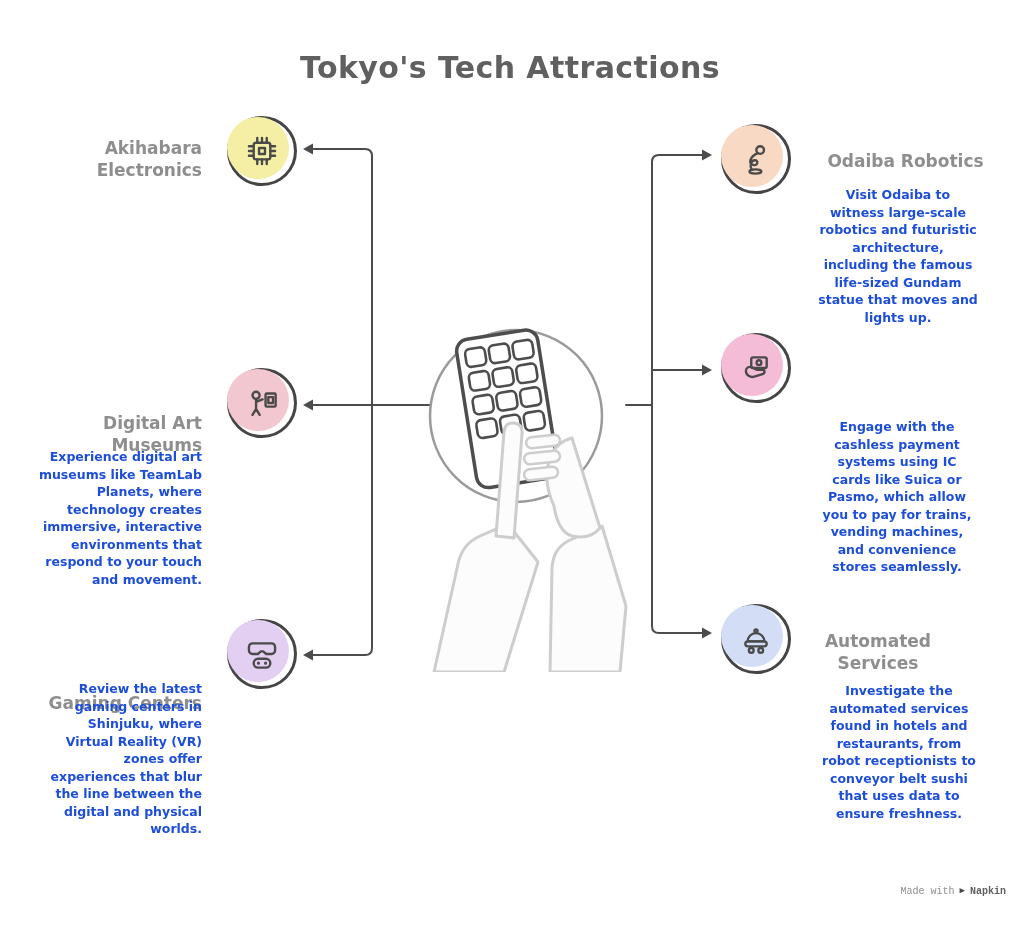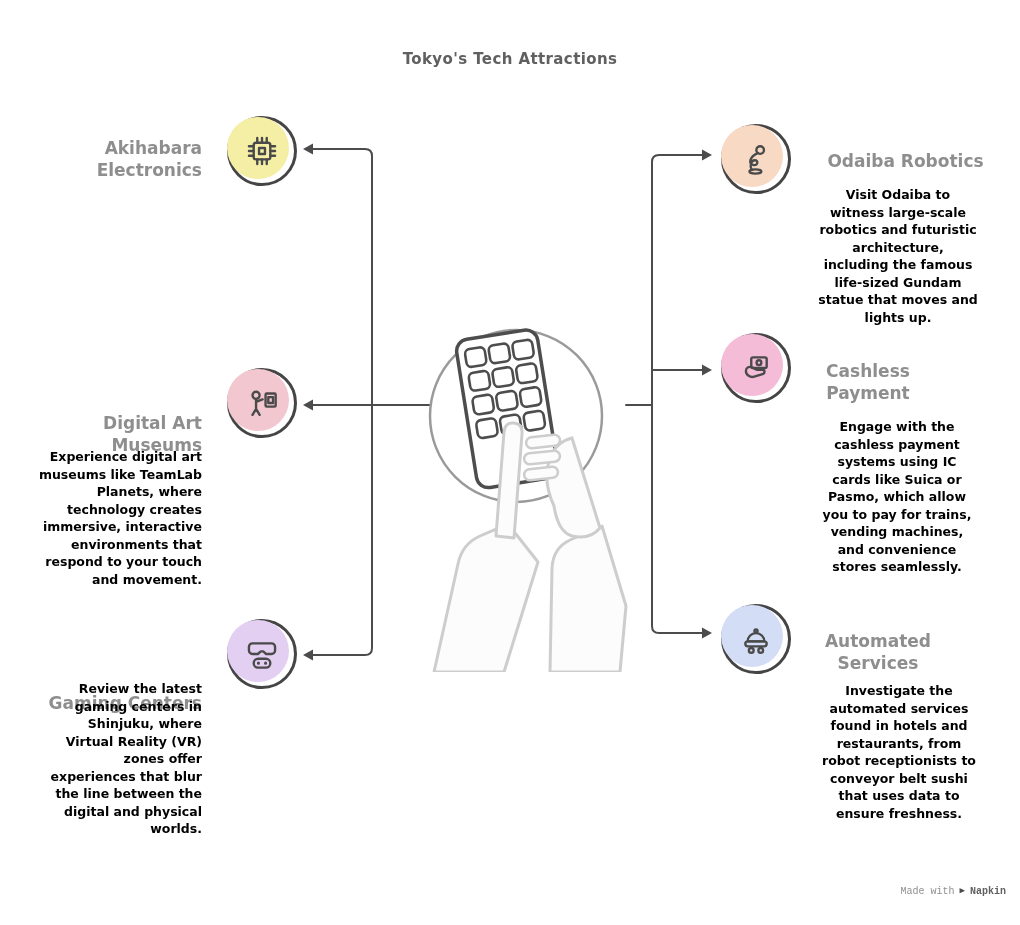--- a/index.html
+++ b/index.html
@@ -1,39 +1,39 @@
 <!DOCTYPE html>
 <html><head>
 <meta charset="utf-8">
 <style>
   html,body { margin:0; padding:0; background:#ffffff; }
   .canvas {
     position:relative; width:1020px; height:925px; background:#ffffff;
     font-family:"DejaVu Sans", "Liberation Sans", sans-serif; overflow:hidden;
   }
   .title {
-    position:absolute; text-align:center; font-size:15px; font-weight:bold;
+    position:absolute; text-align:center; font-size:30px; font-weight:bold;
     color:#606060; letter-spacing:0.4px;
   }
   .icon-circle {
     position:absolute; width:70px; height:70px; border-radius:50%;
     border:3px solid #454545; box-sizing:border-box;
     display:flex; align-items:center; justify-content:center;
   }
   .icon-blob {
     position:absolute; inset:1px; border-radius:50%;
     transform:translate(-4px,-3px); z-index:0;
   }
   .icon-circle svg { position:relative; z-index:1; }
   .heading {
     position:absolute; font-size:17px; font-weight:bold; color:#8e8e8e;
     line-height:1.3;
   }
   .body-text {
-    position:absolute; font-size:12.5px; font-weight:bold; color:#000000;
+    position:absolute; font-size:12.5px; font-weight:bold; color:#1d4ed8;
     line-height:1.4;
   }
   .ta-r { text-align:right; }
   .ta-l { text-align:center; }
   .overlay { position:absolute; left:0; top:0; pointer-events:none; }
   .center-art { position:absolute; }
   .footer {
     position:absolute; display:flex; align-items:center; gap:5px;
     font-size:10px; color:#8f8f8f;
   }
@@ -149,21 +149,20 @@
   <div class="body-text ta-l" style="left:818px; top:186px; width:160px;">Visit Odaiba to witness large-scale robotics and futuristic architecture, including the famous life-sized Gundam statue that moves and lights up.</div>
 
   <div class="icon-circle" style="left:721px; top:333px;">
     <div class="icon-blob" style="background: rgb(245, 188, 215);"></div>
     <svg width="38" height="38" viewBox="0 0 32 32" fill="none" stroke="#4a4a4a" stroke-width="2" stroke-linecap="round" stroke-linejoin="round">
       <rect x="12" y="7" width="13" height="9" rx="1.5"></rect>
       <circle cx="18.5" cy="11.5" r="2"></circle>
       <path d="M7.5 18.5 c 0 -3 3 -4.2 5.2 -3 l 3.8 2 h 5 c 2.2 0 2.2 3 0 3.6 l -7 2.2 c -3.2 1 -7 -1.2 -7 -4.8 z"></path>
     </svg>
   </div>
-  <div class="heading ta-l" style="left:818px; top:360px; width:100px;">Cashless Payment</div>
   <div class="body-text ta-l" style="left:818px; top:418px; width:158px;">Engage with the cashless payment systems using IC cards like Suica or Pasmo, which allow you to pay for trains, vending machines, and convenience stores seamlessly.</div>
 
   <div class="icon-circle" style="left:721px; top:604px;">
     <div class="icon-blob" style="background: rgb(211, 222, 246);"></div>
     <svg width="38" height="38" viewBox="0 0 32 32" fill="none" stroke="#4a4a4a" stroke-width="2" stroke-linecap="round" stroke-linejoin="round">
       <path d="M9 18 a 7 7 0 0 1 14 0 z"></path>
       <circle cx="16" cy="9.2" r="1.3"></circle>
       <rect x="7" y="18" width="18" height="4.2" rx="2.1"></rect>
       <circle cx="12" cy="25.6" r="2"></circle>
       <circle cx="20" cy="25.6" r="2"></circle>

